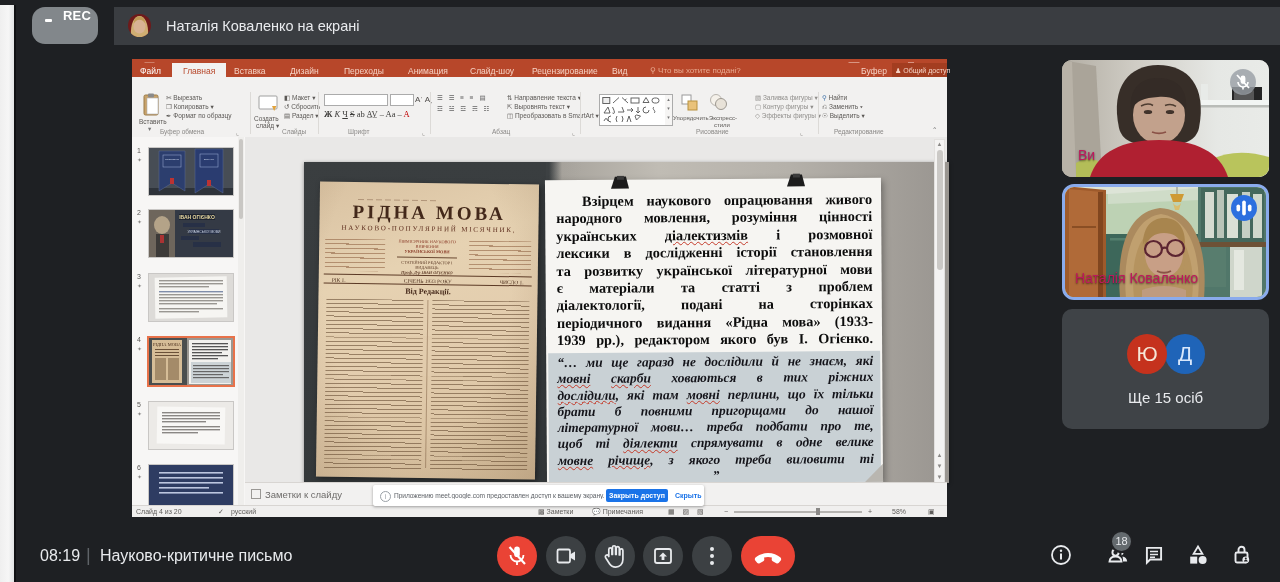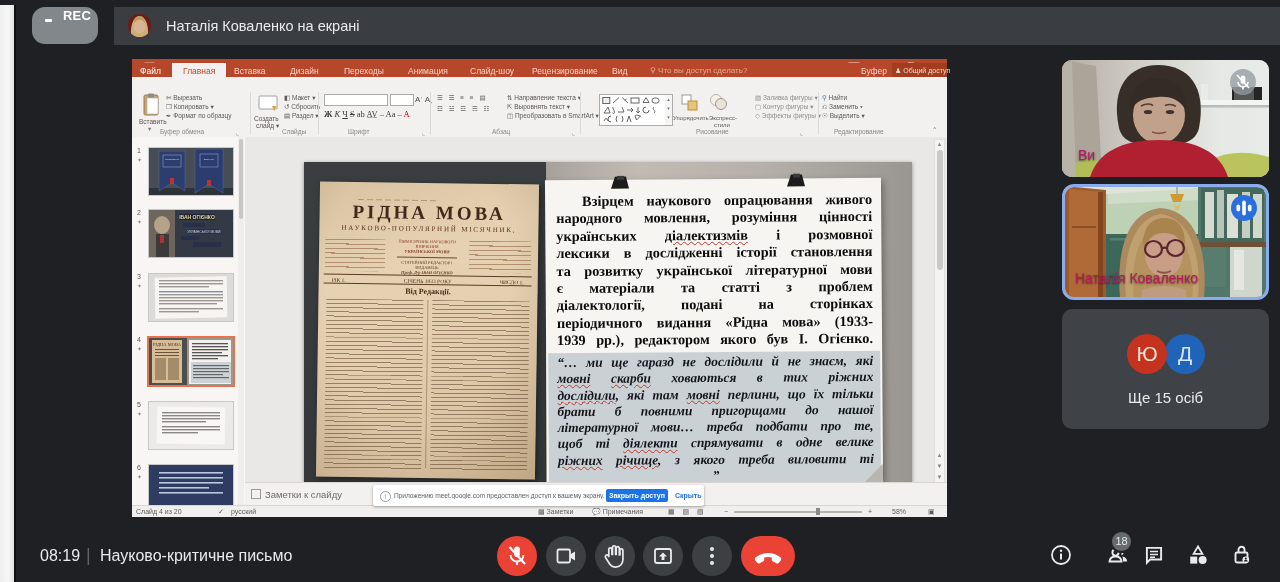--- a/index.html
+++ b/index.html
@@ -89,21 +89,21 @@
     <div class="abs mtab" style="left:8px;color:#fff;">Файл</div>
     <div class="abs" style="left:40px;top:0;width:54px;height:14px;background:#f2f1f0;"></div>
     <div class="abs mtab" style="left:51px;color:#b7472a;">Главная</div>
     <div class="abs mtab" style="left:102px;">Вставка</div>
     <div class="abs mtab" style="left:158px;">Дизайн</div>
     <div class="abs mtab" style="left:212px;">Переходы</div>
     <div class="abs mtab" style="left:276px;">Анимация</div>
     <div class="abs mtab" style="left:338px;">Слайд-шоу</div>
     <div class="abs mtab" style="left:400px;">Рецензирование</div>
     <div class="abs mtab" style="left:480px;">Вид</div>
-    <div class="abs mtab" style="left:518px;color:#e9a98f;font-size:8px;">⚲ Что вы доступ сделать?</div>
+    <div class="abs mtab" style="left:518px;color:#e9a98f;font-size:8px;">⚲ Что вы хотите подані?</div>
     <div class="abs mtab" style="left:729px;">Буфер</div>
     <div class="abs" style="left:760px;top:0;width:55px;height:14px;background:#a33d20;"></div>
     <div class="abs mtab" style="left:763px;font-size:7px;top:4px;">♟ Общий доступ</div>
   </div>
 
   <div class="abs" style="left:0;top:31px;width:718px;height:47px;background:#f2f1f0;border-bottom:1px solid #d8d5d2;" id="ribbon">
 
     <svg class="abs" style="left:9px;top:3px" width="22" height="24" viewBox="0 0 22 24">
       <rect x="3" y="2" width="14" height="20" rx="1.5" fill="#c9a36a" stroke="#9a7b48" stroke-width="1"></rect>
       <rect x="7" y="0.5" width="6" height="4" rx="1" fill="#8a8a8a"></rect>
@@ -327,21 +327,21 @@
           </g>
         </svg>
       </div>
 
       <div class="abs" style="right:1px;top:0;width:6px;height:368px;background:#efeeec;">
         <div class="abs" style="left:1px;top:2px;width:4px;height:80px;background:#c9c7c4;border-radius:2px;"></div>
       </div>
     </div>
     <div class="abs" style="left:113px;top:0;width:702px;height:368px;background:#e9e8e7;" id="canvas">
 
-      <div class="abs" style="left:59px;top:25px;width:608px;height:321px;background:linear-gradient(100deg,#46494b 0%,#53565716 30%,#00000000 40%),linear-gradient(90deg,#3c4042 0,#3c4042 38%,#a8a49d 40%,#c0bcb4 55%,#b5b1aa 75%,#999590 100%);overflow:hidden;box-shadow:0 1px 4px rgba(0,0,0,.4);" id="slide">
+      <div class="abs" style="left:59px;top:25px;width:608px;height:321px;background:linear-gradient(100deg,#46494b 0%,#53565716 30%,#00000000 40%),linear-gradient(90deg,#3c4042 0,#3c4042 38%,#a8a49d 40%,#c0bcb4 55%,#b5b1aa 75%,#999590 100%);overflow:hidden;box-shadow:0 1px 4px rgba(0,0,0,.4);padding-left:37px;" id="slide">
 
         <div class="abs" style="left:0;top:0;width:242px;height:321px;background:linear-gradient(180deg,#3a3e40,#34383a);"></div>
 
         <div class="abs" style="left:14px;top:21px;width:219px;height:295px;background:linear-gradient(160deg,#d9c2a2 0%,#e6d2b2 30%,#e3cdae 55%,#d5bd9b 100%);transform:rotate(.8deg);box-shadow:2px 2px 6px rgba(0,0,0,.45);" id="paper">
           <div class="abs" style="left:38px;top:17px;width:80px;height:1.1px;background:repeating-linear-gradient(90deg,#6b4530 0 6px,transparent 6px 9px);opacity:.4;"></div>
           <div class="abs" style="left:0;top:19px;width:219px;text-align:center;font-family:'Liberation Serif',serif;font-weight:bold;font-size:19px;color:#43281a;letter-spacing:3px;">РІДНА МОВА</div>
           <div class="abs" style="left:0;top:42px;width:219px;text-align:center;font-family:'Liberation Serif',serif;font-size:7px;color:#5d2d1d;letter-spacing:1.8px;">НАУКОВО-ПОПУЛЯРНИЙ МІСЯЧНИК,</div>
 
           <div class="abs npcol" style="left:6px;top:57px;width:60px;height:32px;"></div>
           <div class="abs" style="left:72px;top:56px;width:72px;height:60px;">
@@ -386,21 +386,21 @@
             <div class="jl">1939 рр.), редактором якого був І. Огієнко.</div>
           </div>
           <div class="abs" style="left:2px;top:173px;width:332px;height:131px;background:#c9d1d5;" id="quote">
             <div style="margin:2px 7px 0 9px;font-family:'Liberation Serif',serif;font-style:italic;font-size:13.4px;line-height:16.3px;color:#14141a;font-weight:bold;">
               <div class="jl">“… ми ще гаразд не дослідили й не знаєм, які</div>
               <div class="jl"><span class="sq">мовні</span> <span class="sq">скарби</span> ховаються в тих ріжних</div>
               <div class="jl"><span class="sq">дослідили</span>, які там <span class="sq">мовні</span> перлини, що їх тільки</div>
               <div class="jl">брати б повними пригорщами до нашої</div>
               <div class="jl">літературної мови… треба подбати про те,</div>
               <div class="jl">щоб ті <span class="sq">діялекти</span> спрямувати в одне велике</div>
-              <div class="jl"><span class="sq">ріжних</span> <span class="sq">річище</span>, з якого треба виловити ті</div>
+              <div class="jl"><span class="sq">мовне</span> <span class="sq">річище</span>, з якого треба виловити ті</div>
               <div style="text-align:center;">”</div>
             </div>
           </div>
 
           <div class="abs" style="right:0;bottom:0;width:0;height:0;border-left:18px solid transparent;border-bottom:18px solid #b9b6b0;"></div>
         </div>
       </div>
 
       <div class="abs" style="right:2px;top:2px;width:9px;height:342px;background:#f4f3f2;border:1px solid #e2e0de;">
         <div class="abs" style="left:0;top:0;width:9px;height:9px;color:#8a8886;font-size:6px;text-align:center;line-height:9px;">▲</div>

